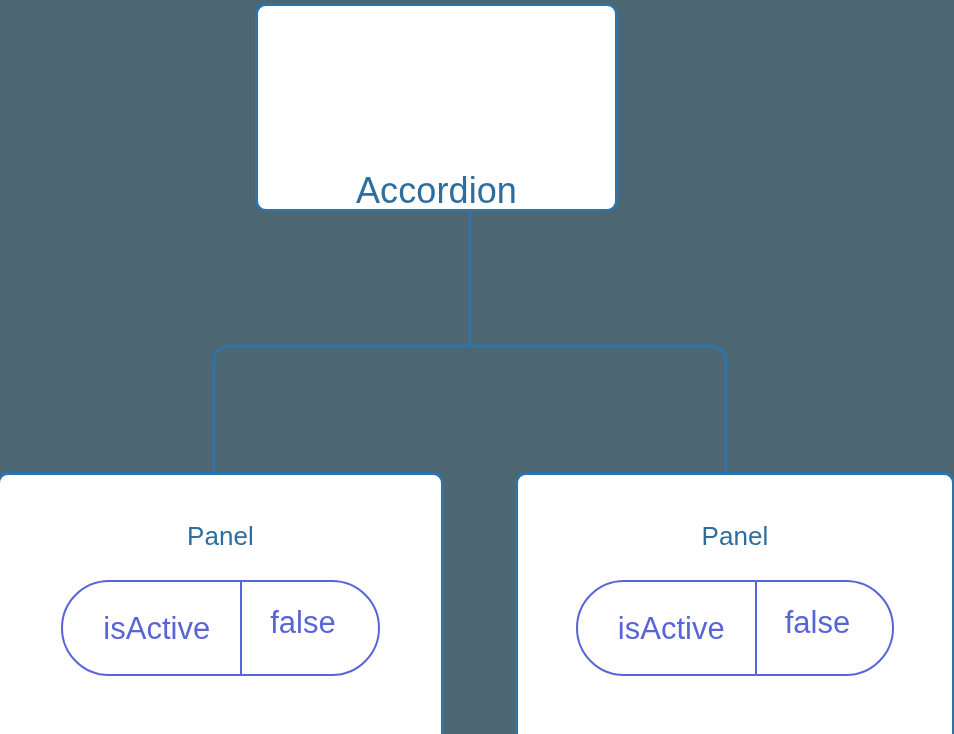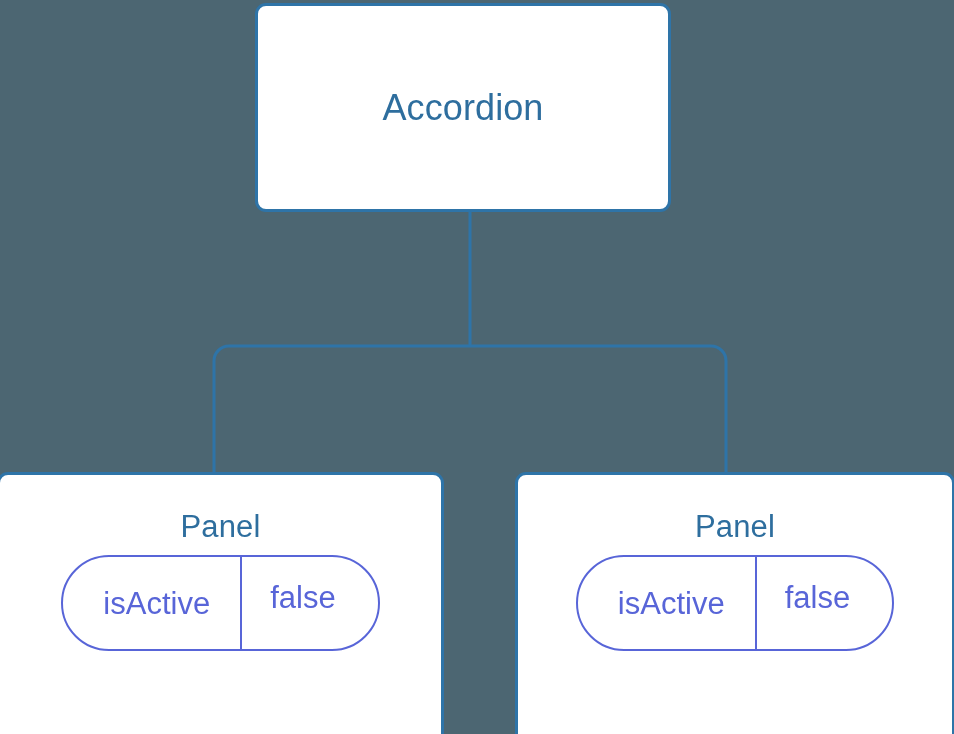--- a/index.html
+++ b/index.html
@@ -41,23 +41,23 @@
     z-index: 2;
     display: flex;
     flex-direction: column;
     align-items: center;
   }
 
   
   #node-accordion {
     left: 255px;
     top: 3px;
-    width: 416px;
+    width: 363px;
     height: 209px;
-    justify-content: center;
+    justify-content: flex-end;
   }
   #node-accordion .node-title {
     font-size: 36px;
     line-height: 1;
   }
 
   
   .panel-node {
     top: 472px;
     height: 272px;
@@ -65,43 +65,43 @@
   }
   #node-panel-0 {
     left: -3px;
     width: 447px;
   }
   #node-panel-1 {
     left: 515px;
     width: 440px;
   }
   .panel-node .node-title {
-    font-size: 31px;
+    font-size: 26px;
     line-height: 1;
-    margin-top: 36px;
+    margin-top: 48px;
   }
 
   .node-title {
     color: #2e6e9e;
     font-weight: 400;
     letter-spacing: 0.1px;
     white-space: nowrap;
     user-select: none;
   }
 
   
   .prop-pill {
     display: flex;
     align-items: stretch;
     box-sizing: border-box;
     border: 2px solid #5865d8;
     border-radius: 999px;
     background: transparent;
     height: 96px;
-    margin-top: 13px;
+    margin-top: 31px;
     overflow: hidden;
   }
   .prop-cell {
     display: flex;
     align-items: center;
     justify-content: center;
     color: #5865d8;
     font-size: 31px;
     line-height: 1;
     white-space: nowrap;

